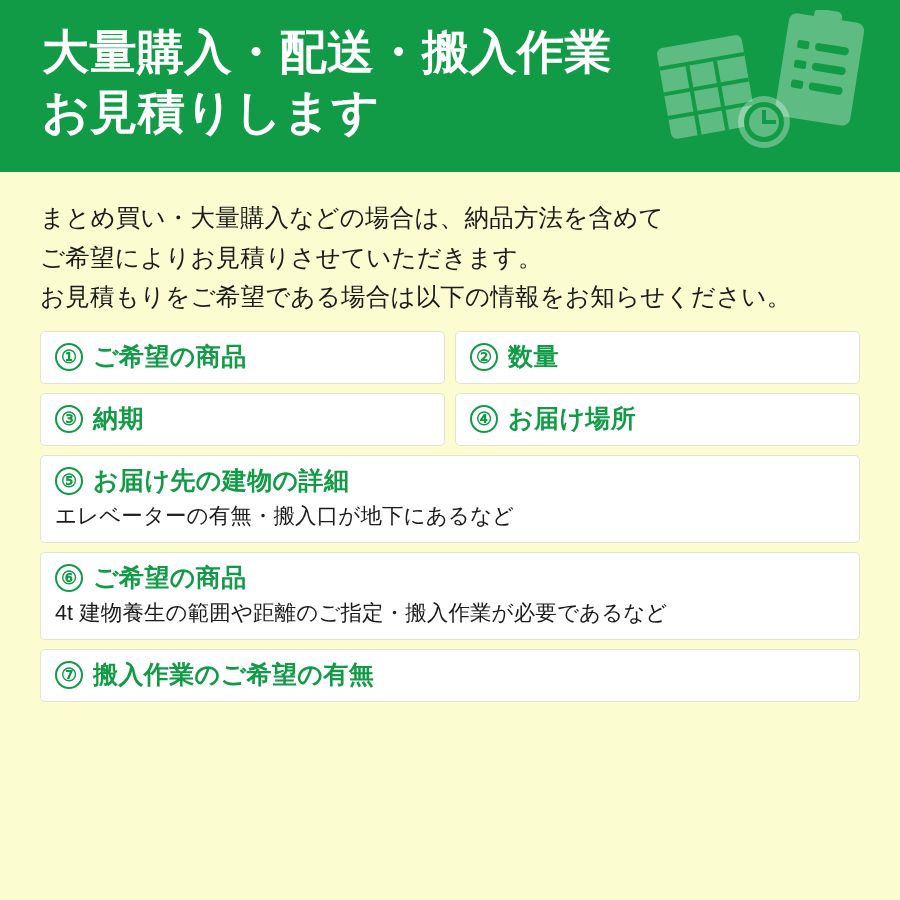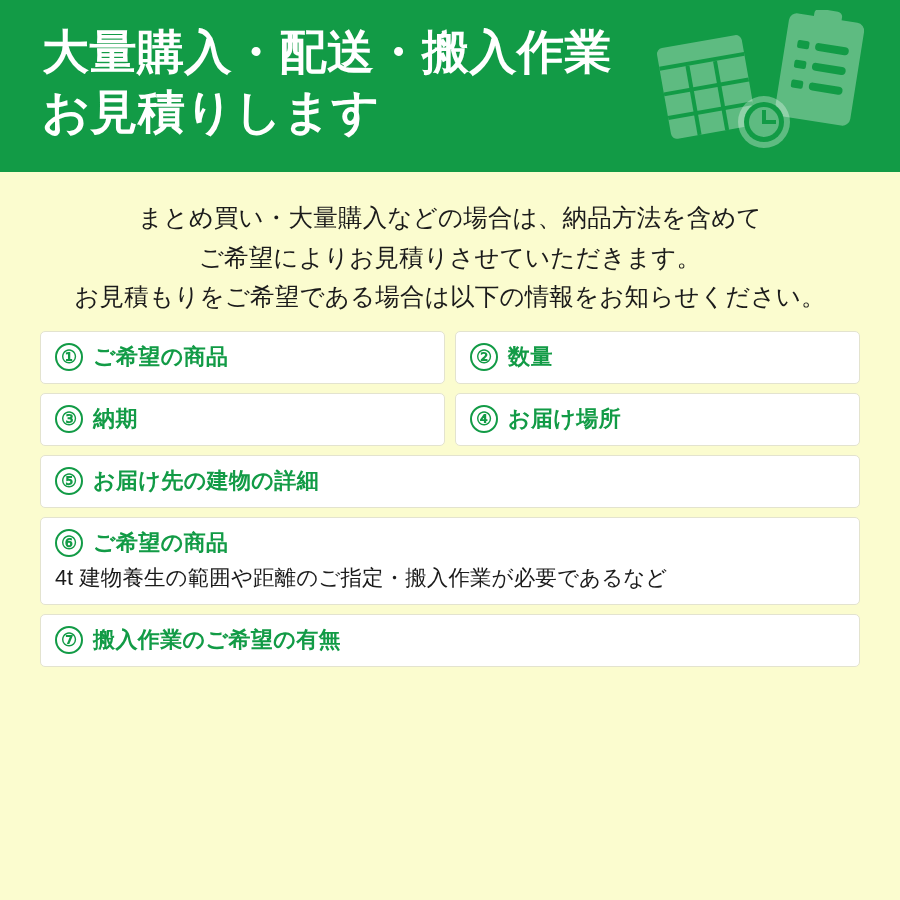--- a/index.html
+++ b/index.html
@@ -54,21 +54,21 @@
   
   .body-area {
     position: relative;
     width: 900px;
     height: 728px;
     background: #fbfccf;
     box-sizing: border-box;
     padding: 26px 40px 0 40px;
   }
   .intro {
-    text-align: center;
+    text-align: left;
     color: #1b1b1b;
     font-size: 24.5px;
     line-height: 1.62;
     letter-spacing: 0.2px;
     margin: 0 0 14px 0;
   }
   .intro div { white-space: nowrap; }
 
   
   .rows {
@@ -103,21 +103,21 @@
     border-radius: 50%;
     color: #129b46;
     font-size: 18px;
     font-weight: bold;
     line-height: 24px;
     text-align: center;
     box-sizing: border-box;
   }
   .card-title {
     color: #129b46;
-    font-size: 22px;
+    font-size: 25px;
     font-weight: bold;
     letter-spacing: 0.4px;
     line-height: 1.1;
   }
   .card-note {
     color: #1b1b1b;
     font-size: 21.5px;
     line-height: 1.25;
     margin-top: 8px;
     letter-spacing: 0.1px;
@@ -210,20 +210,21 @@
             <div class="card-title">お届け場所</div>
           </div>
         </div>
       </div>
 
       <div class="card full">
         <div class="card-head">
           <div class="num">⑤</div>
           <div class="card-title">お届け先の建物の詳細</div>
         </div>
+        <div class="card-note">エレベーターの有無・搬入口が地下にあるなど</div>
       </div>
 
       <div class="card full">
         <div class="card-head">
           <div class="num">⑥</div>
           <div class="card-title">ご希望の商品</div>
         </div>
         <div class="card-note">4t 建物養生の範囲や距離のご指定・搬入作業が必要であるなど</div>
       </div>
 

